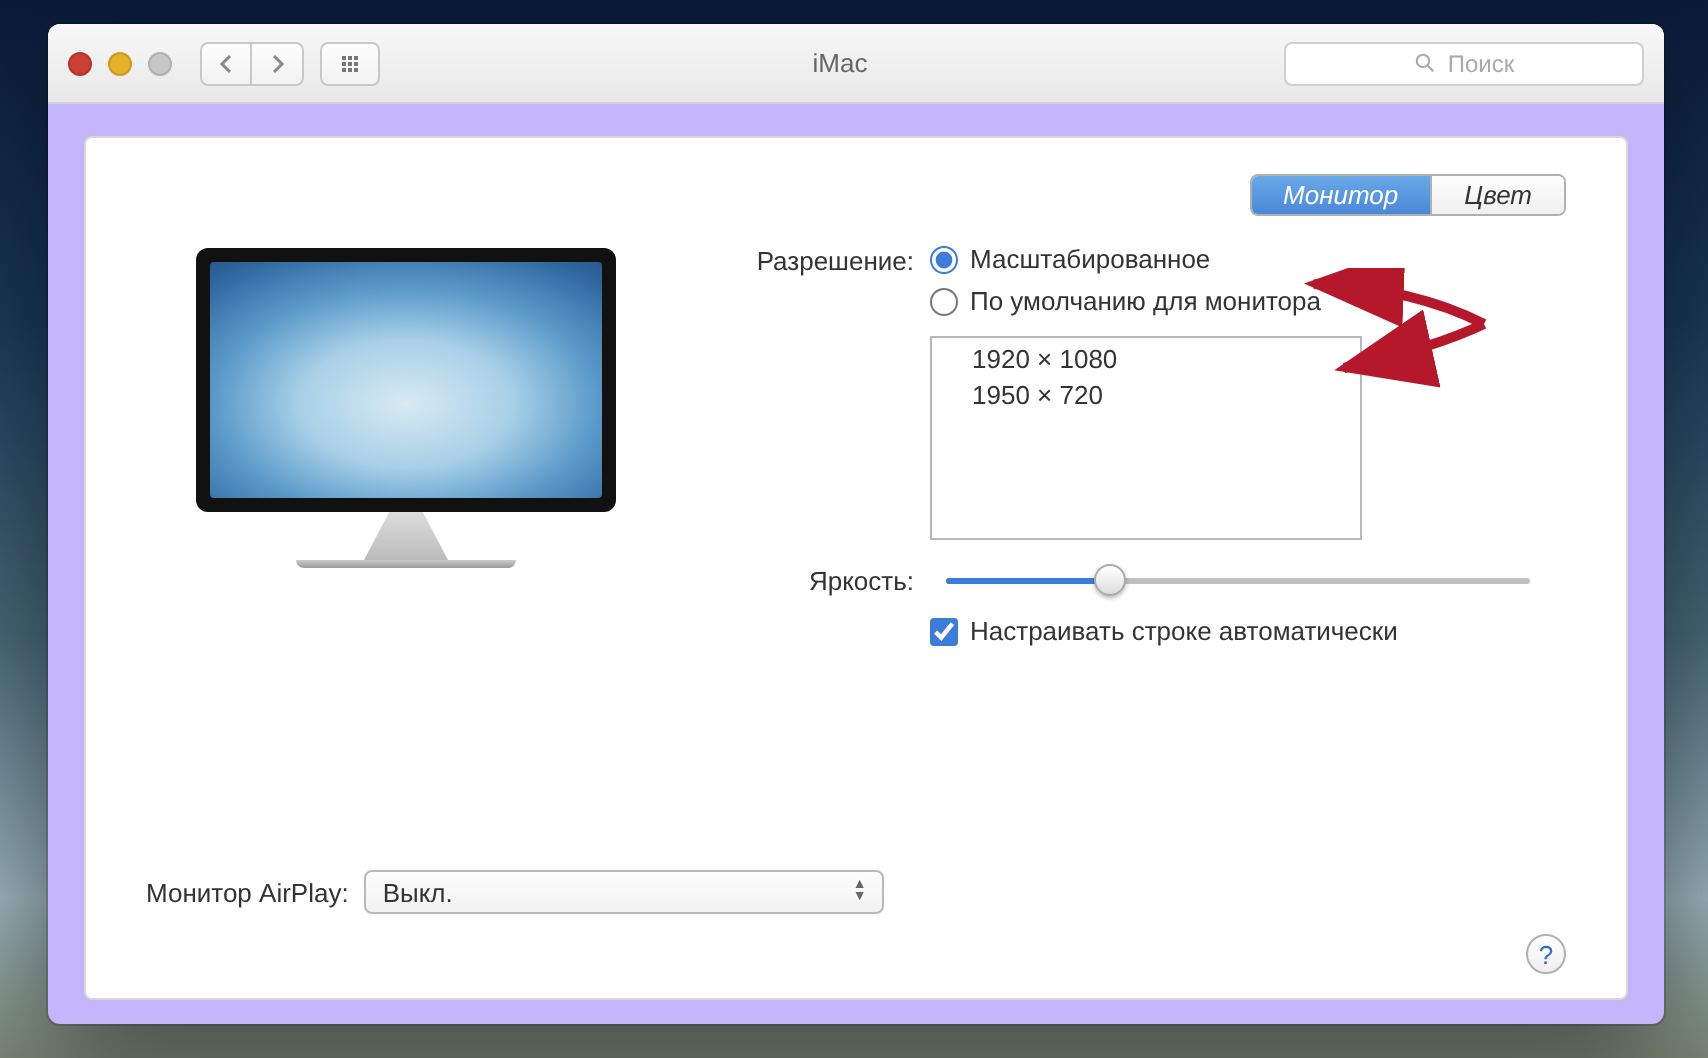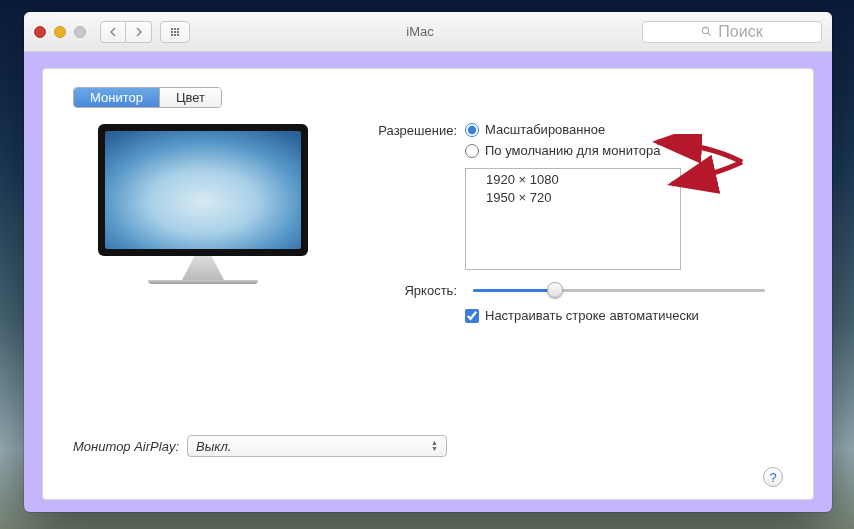--- a/index.html
+++ b/index.html
@@ -50,35 +50,35 @@
 .grid-btn .tb-btn { border-radius: 4px; width: 30px; }
 .grid-icon { display: grid; grid-template-columns: repeat(3,2px); grid-template-rows: repeat(3,2px); gap: 1px; }
 .grid-icon i { background:#777; display:block; }
 .title { flex: 1; text-align: center; font-size: 13px; color: #666; font-weight: 500; }
 .search {
   width: 180px; height: 22px;
   border: 1px solid #d0d0d0;
   border-radius: 4px;
   background: #fff;
   display: flex; align-items: center; justify-content: center;
-  color: #aaa; font-size: 16px;
+  color: #aaa; font-size: 12px;
   gap: 6px;
 }
 .search svg { width: 11px; height: 11px; }
 .content { flex: 1; padding: 16px 18px 12px; display: flex; flex-direction: column; }
 .panel {
   flex: 1;
   background: #fff;
   border: 1px solid #d7d7d7;
   border-radius: 4px;
   padding: 18px 30px 12px;
   display: flex;
   flex-direction: column;
 }
-.seg-wrap { display: flex; justify-content: flex-start; margin-bottom: 12px; }
+.seg-wrap { display: flex; justify-content: flex-end; margin-bottom: 12px; font-style: italic; }
 .seg { display: flex; border: 1px solid #b0b0b0; border-radius: 4px; overflow: hidden; }
 .seg-btn { padding: 2px 16px; font-size: 13px; background: linear-gradient(#fdfdfd,#f0f0f0); cursor: pointer; }
 .seg-btn.active { background: linear-gradient(#6aa8e8,#4a88d8); color: #fff; }
 .seg-btn + .seg-btn { border-left: 1px solid #b0b0b0; }
 .main-row { display: flex; gap: 24px; }
 .monitor-col { width: 260px; display: flex; justify-content: center; align-items: flex-start; padding-top: 4px; }
 .monitor-img { width: 210px; }
 .screen-outer {
   width: 210px; height: 132px;
   background: #111; border-radius: 6px;
@@ -127,21 +127,21 @@
   background: linear-gradient(#fff,#ddd);
   border: 1px solid #aaa;
   box-shadow: 0 1px 2px rgba(0,0,0,0.3);
 }
 .check-row { display: flex; align-items: center; gap: 6px; margin-left: 108px; margin-top: 8px; }
 input[type=checkbox] { width: 14px; height: 14px; accent-color: #3b7dd8; }
 .bottom {
   margin-top: auto;
   padding-top: 20px;
 }
-.airplay-row { display: flex; align-items: center; gap: 8px; margin-bottom: 10px; font-style: italic; }
+.airplay-row { display: flex; align-items: center; gap: 8px; margin-bottom: 10px; }
 .select {
   width: 260px; height: 22px;
   border: 1px solid #b8b8b8;
   border-radius: 4px;
   background: linear-gradient(#fdfdfd,#f2f2f2);
   padding: 0 8px;
   display: flex; align-items: center; justify-content: space-between;
   font-size: 13px;
 }
 .updn { display:flex; flex-direction:column; font-size:7px; line-height:6px; color:#666; }

